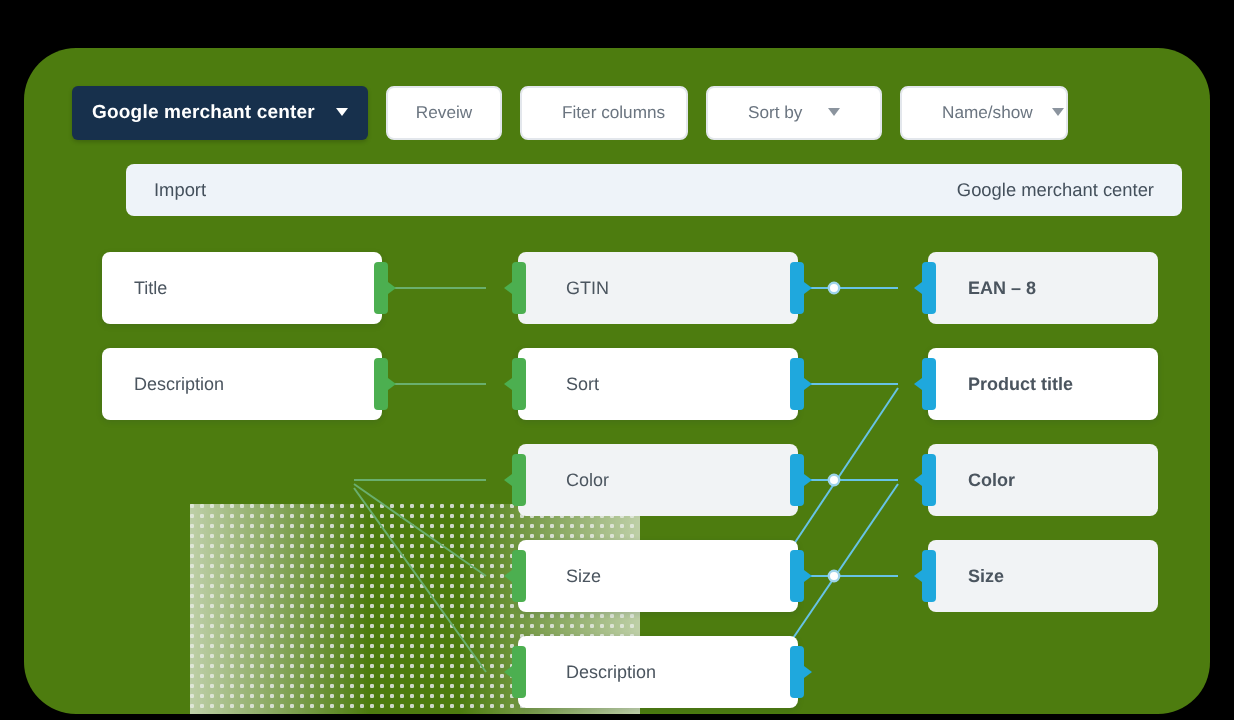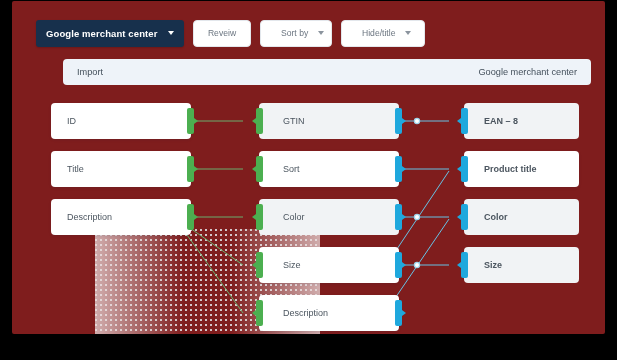--- a/index.html
+++ b/index.html
@@ -8,25 +8,25 @@
     width: 617px;
     height: 360px;
     background: #000000;
     font-family: "Liberation Sans", sans-serif;
     overflow: hidden;
   }
 
   #card {
     position: absolute;
     left: 12px;
-    top: 1px;
+    top: 24px;
     width: 593px;
     height: 333px;
-    background: #7f1d1d;
-    border-radius: 2px;
+    background: #4d7c0f;
+    border-radius: 26px;
     overflow: hidden;
   }
 
   
   #texture {
     position: absolute;
     left: 83px;
     top: 228px;
     width: 225px;
     height: 112px;
@@ -77,21 +77,21 @@
     display: flex;
     align-items: center;
     justify-content: space-between;
     padding: 0 20px;
     font-size: 8.6px;
     color: #6b7580;
     white-space: nowrap;
   }
   .tbtn.w-review  { width: 58px; justify-content: center; }
   .tbtn.w-filter  { width: 84px; }
-  .tbtn.w-sort    { width: 72px; gap: 10px; }
+  .tbtn.w-sort    { width: 88px; gap: 10px; }
   .tbtn.w-hide    { width: 84px; gap: 10px; }
 
   .chev {
     width: 0; height: 0;
     border-left: 3.4px solid transparent;
     border-right: 3.4px solid transparent;
     border-top: 4.2px solid #8b949e;
     flex: none;
   }
   .chev.light { border-top-color: #ffffff; }
@@ -182,28 +182,31 @@
 
     <div class="primary-select">
       <span>Google merchant center</span>
       <span class="chev light"></span>
     </div>
 
     <div class="tbtn w-review">
       <span>Reveiw</span>
     </div>
 
+    <div class="tbtn w-filter">
+      <span>Fiter columns</span>
+    </div>
 
     <div class="tbtn w-sort">
       <span>Sort by</span>
       <span class="chev"></span>
     </div>
 
     <div class="tbtn w-hide">
-      <span>Hide/title</span>
+      <span>Name/show</span>
       <span class="chev"></span>
     </div>
   </div>
 
   <div id="header-bar">
     <span>Import</span>
     <span>Google merchant center</span>
   </div>
 
   <svg id="links" viewBox="0 0 593 333">
@@ -224,24 +227,20 @@
     </g>
     <g fill="#ffffff" stroke="#9ed4ea" stroke-width="1.2">
       <circle cx="405" cy="120" r="2.6"></circle>
       <circle cx="405" cy="216" r="2.6"></circle>
       <circle cx="405" cy="264" r="2.6"></circle>
     </g>
   </svg>
 
   <div class="col" id="col-left">
     <div class="fbox white">
-      <span>ID</span>
-      <span class="bar green right"></span>
-    </div>
-    <div class="fbox white">
       <span>Title</span>
       <span class="bar green right"></span>
     </div>
     <div class="fbox white">
       <span>Description</span>
       <span class="bar green right"></span>
     </div>
   </div>
 
   <div class="col" id="col-mid">

